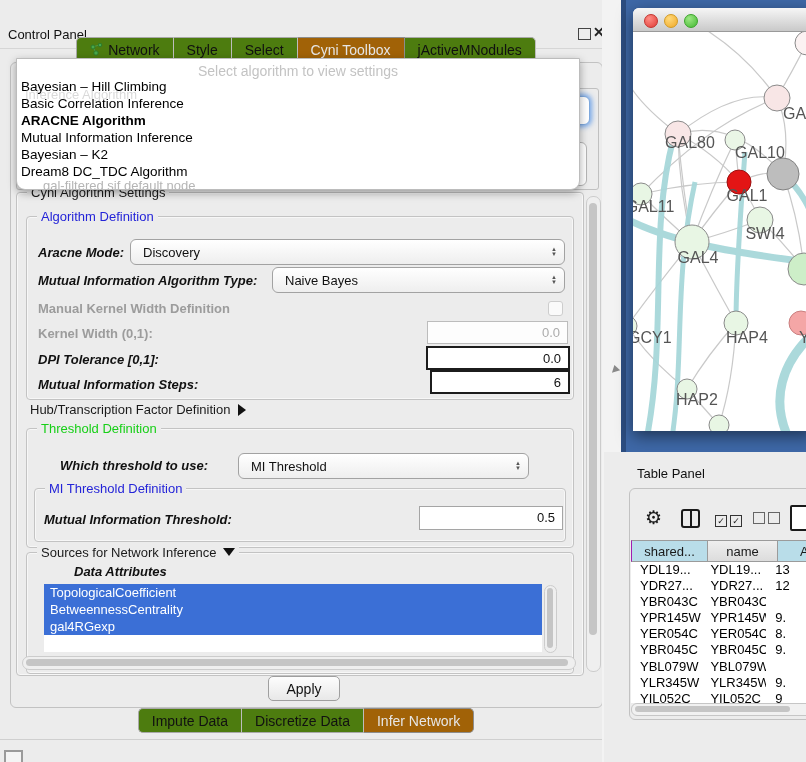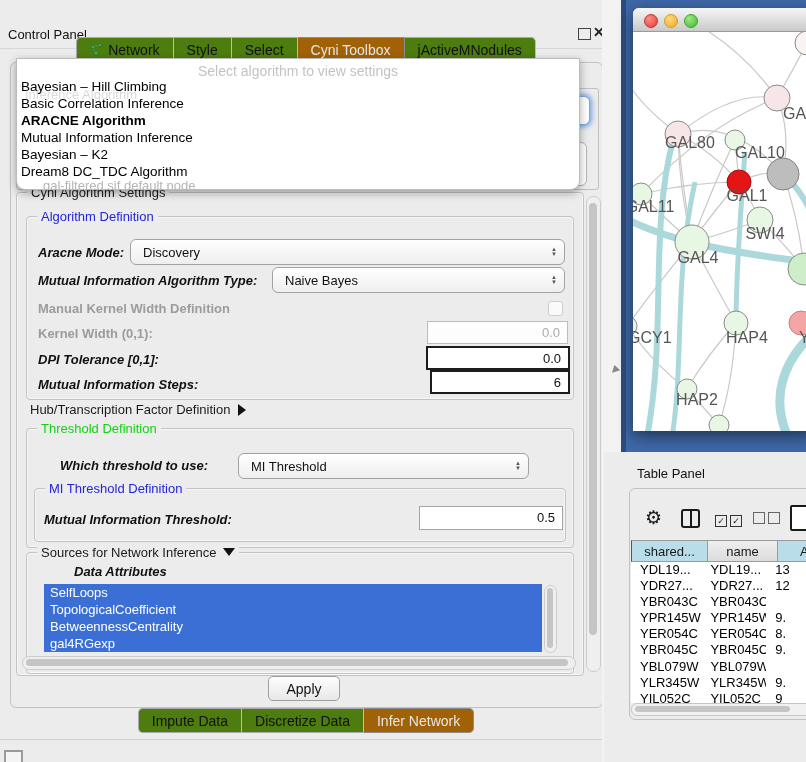--- a/index.html
+++ b/index.html
@@ -236,21 +236,20 @@
   </div>
   <span class="abs bold-label" style="left:44px;top:512px;">Mutual Information Threshold:</span>
   <div class="abs num-input input-soft" style="left:419px;top:506px;width:135px;height:22px;line-height:22px;">0.5</div>
 
   <div class="abs group" style="left:26px;top:552px;width:546px;height:120px;">
     <span class="legend"><span>Sources for Network Inference</span><span class="tri-down"></span></span>
   </div>
   <span class="abs bold-label" style="left:34px;top:564px;margin-left:40px;">Data Attributes</span>
   <div class="abs attr-list" style="left:44px;top:584px;width:498px;height:68px;">
 
-  <div class="attr-item">SelfLoops</div>
       <div class="attr-item">TopologicalCoefficient</div>
       <div class="attr-item">BetweennessCentrality</div>
       <div class="attr-item">gal4RGexp</div>
     </div>
   <div class="abs scroll-track" style="left:544px;top:585px;width:11px;height:66px;">
     <div class="scroll-thumb" style="left:1.5px;top:2px;width:6px;height:60px;"></div>
   </div>
   <div class="abs scroll-track" style="left:22px;top:656px;width:552px;height:12px;">
     <div class="scroll-thumb" style="left:3px;top:2px;width:542px;height:7px;"></div>
   </div>

